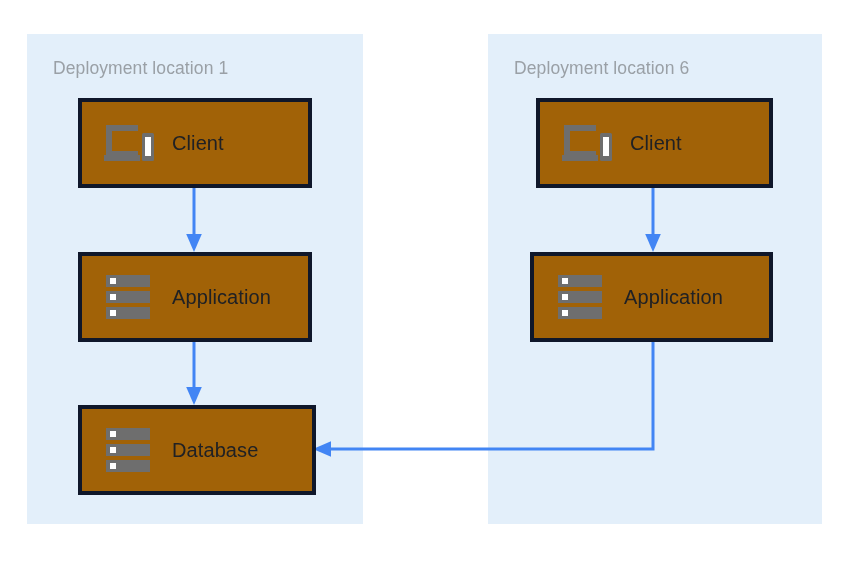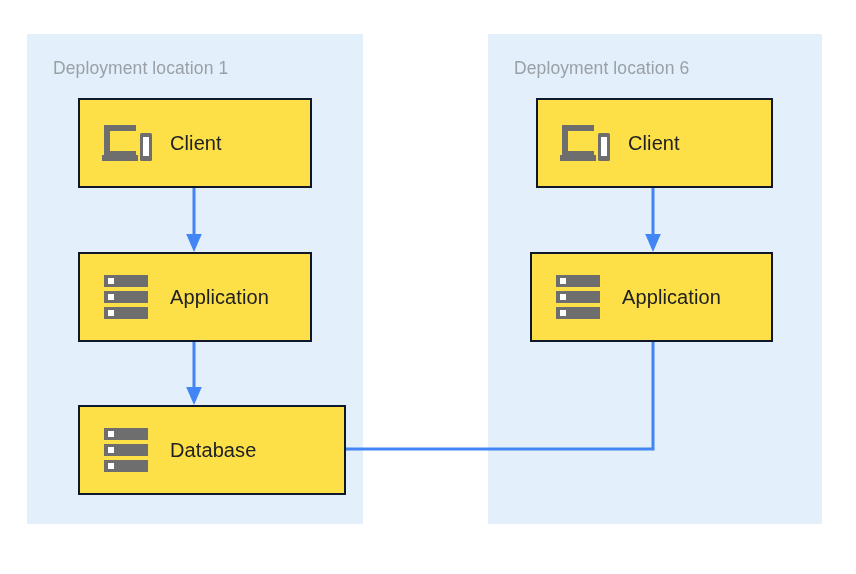--- a/index.html
+++ b/index.html
@@ -37,22 +37,22 @@
     top: 24px;
     font-size: 17.5px;
     color: #9AA0A6;
     letter-spacing: 0.1px;
     white-space: nowrap;
   }
 
   
   .node {
     position: absolute;
-    background: #fde047;
-    border: 2px solid #0f172a;
+    background: #a16207;
+    border: 4px solid #0f172a;
     box-sizing: border-box;
     display: flex;
     align-items: center;
     z-index: 3;
     text-align: center;
   }
   .node-icon {
     width: 56px;
     height: 56px;
     margin-left: 18px;
@@ -65,21 +65,21 @@
     margin-left: 16px;
     font-size: 20px;
     color: #202124;
     white-space: nowrap;
     letter-spacing: 0.1px;
   }
 
   
   #node-client-1 { left: 78px;  top: 98px;  width: 234px; height: 90px; }
   #node-app-1    { left: 78px;  top: 252px; width: 234px; height: 90px; }
-  #node-db-1     { left: 78px;  top: 405px; width: 268px; height: 90px; }
+  #node-db-1     { left: 78px;  top: 405px; width: 238px; height: 90px; }
   #node-client-2 { left: 536px; top: 98px;  width: 237px; height: 90px; }
   #node-app-2    { left: 530px; top: 252px; width: 243px; height: 90px; }
 
   
   #connectors {
     position: absolute;
     left: 0; top: 0;
     width: 856px;
     height: 574px;
     z-index: 2;

